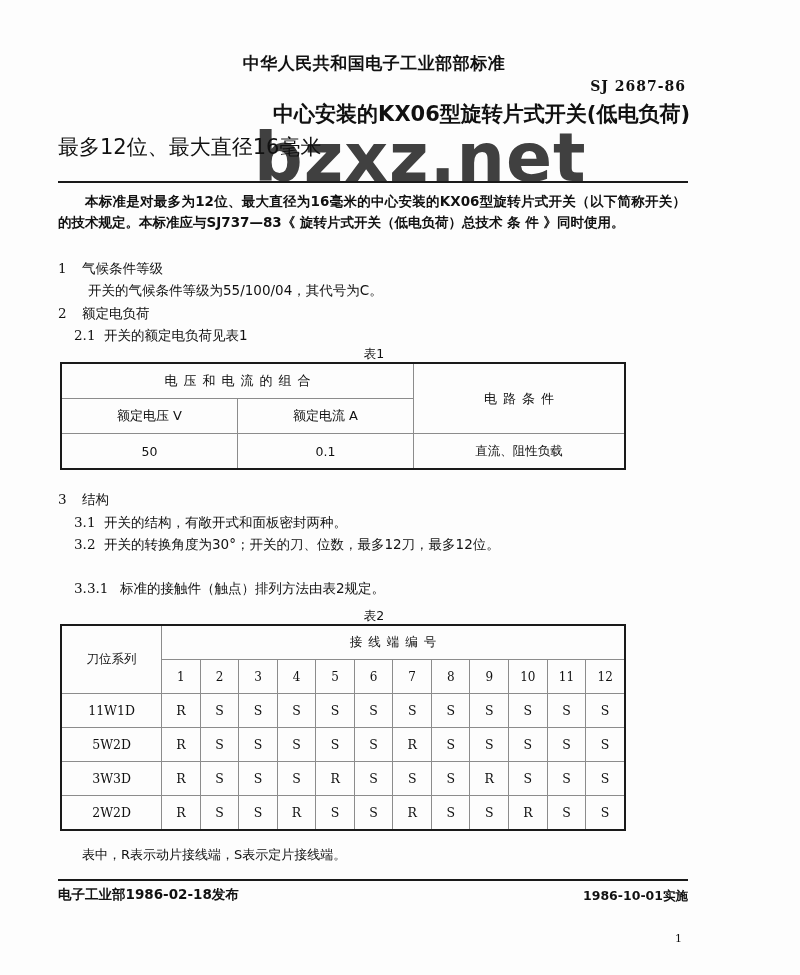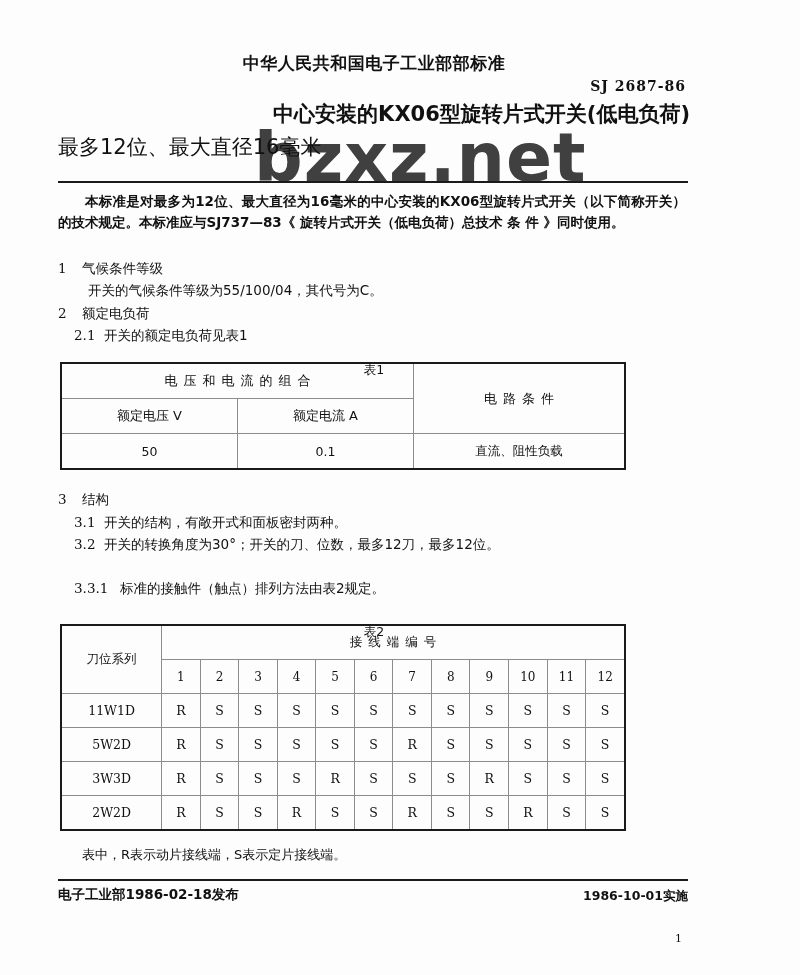--- a/index.html
+++ b/index.html
@@ -128,21 +128,20 @@
     width: 62px;
   }
 
   
   .tbl-caption {
     position: absolute;
     width: 632px;
     left: 0;
     text-align: center;
     font-size: 12.5px;
-    margin-top: 16px;
   }
   table.doc {
     position: absolute;
     border-collapse: collapse;
     font-size: 12.5px;
     background: transparent;
   }
   table.doc td {
     border: 1px solid #8c8c8c;
     text-align: center;

